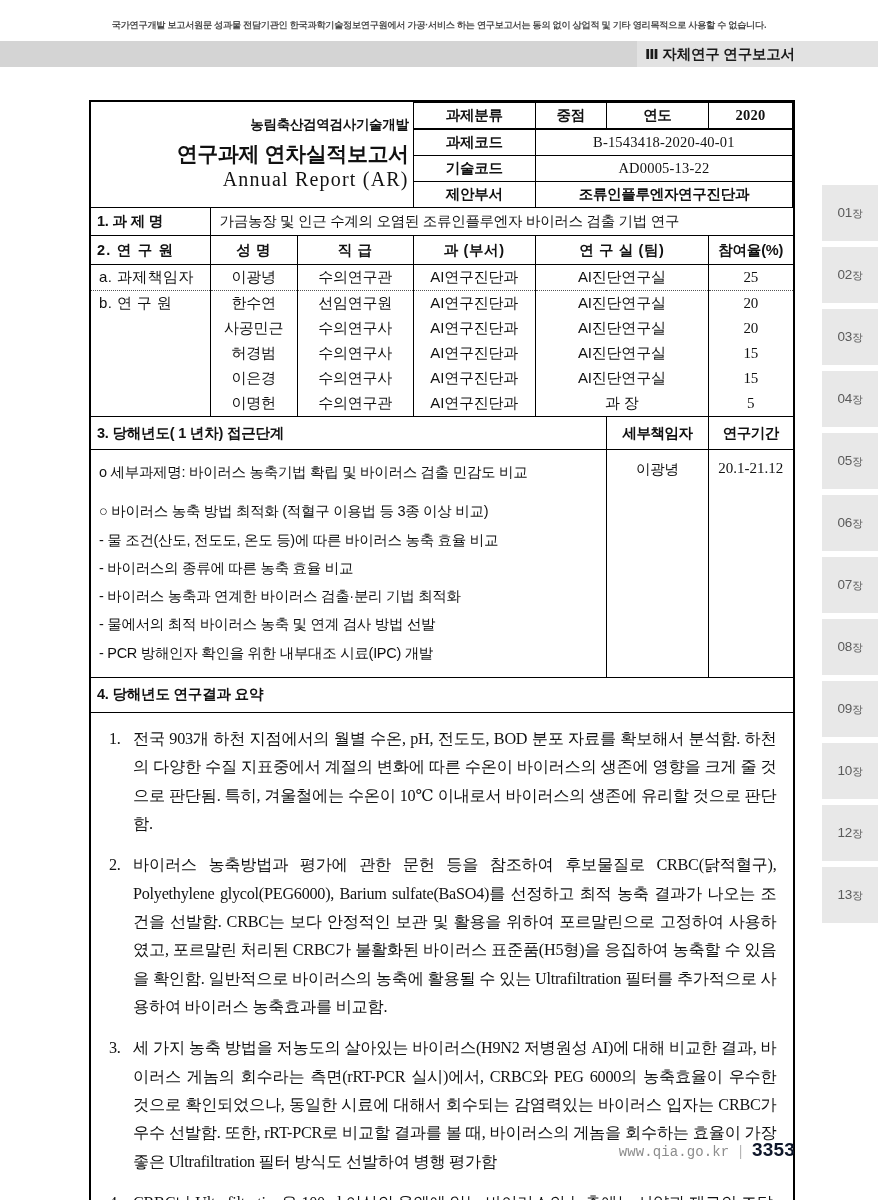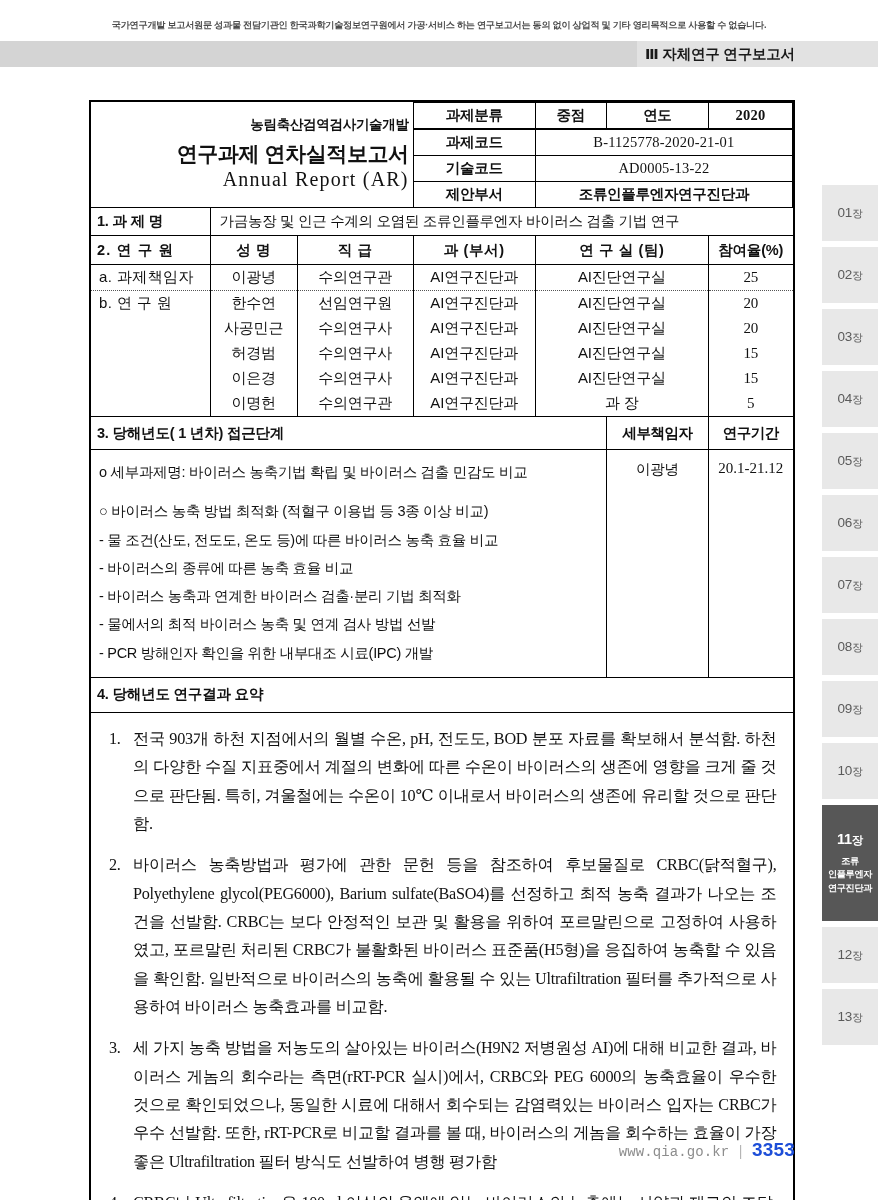--- a/index.html
+++ b/index.html
@@ -326,21 +326,21 @@
     font-family: Liberation Mono, monospace;
   }
   .footer .sep {
     font-size: 14px;
     color: #b5b5b5;
     margin: 0 5px;
   }
   .footer .pg {
     font-size: 19px;
     font-weight: 700;
-    color: #1d4ed8;
+    color: #0f172a;
     letter-spacing: 0.2px;
   }
 </style>
 </head>
 <body>
 
 <div class="disclaimer">국가연구개발 보고서원문 성과물 전담기관인 한국과학기술정보연구원에서 가공·서비스 하는 연구보고서는 동의 없이 상업적 및 기타 영리목적으로 사용할 수 없습니다.</div>
 
 <div class="headbar">
   <div class="headbar-left"></div>
@@ -367,21 +367,21 @@
       <div class="t-main">연구과제 연차실적보고서</div>
       <div class="t-eng">Annual  Report  (AR)</div>
     </td>
     <td class="hd hd-thick">과제분류</td>
     <td class="hd hd-thick" style="font-weight:700">중점</td>
     <td class="hd hd-thick">연도</td>
     <td class="hd hd-thick val-c">2020</td>
   </tr>
   <tr class="topright-row">
     <td class="hd">과제코드</td>
-    <td class="val-c" colspan="3">B-1125778-2020-21-01</td>
+    <td class="val-c" colspan="3">B-1543418-2020-40-01</td>
   </tr>
   <tr class="topright-row">
     <td class="hd">기술코드</td>
     <td class="val-c" colspan="3">AD0005-13-22</td>
   </tr>
   <tr class="topright-row">
     <td class="hd">제안부서</td>
     <td class="val-k" colspan="3">조류인플루엔자연구진단과</td>
   </tr>
 
@@ -520,24 +520,20 @@
     </div>
   <div class="tab">
       <span class="num">08<span class="ch">장</span></span>
     </div>
   <div class="tab">
       <span class="num">09<span class="ch">장</span></span>
     </div>
   <div class="tab">
       <span class="num">10<span class="ch">장</span></span>
     </div>
-  <div class="tab active">
-    <span class="num">11<span class="ch">장</span></span>
-    <span class="sub">조류<br>인플루엔자<br>연구진단과</span>
-  </div>
   <div class="tab">
       <span class="num">12<span class="ch">장</span></span>
     </div>
   <div class="tab">
       <span class="num">13<span class="ch">장</span></span>
     </div>
 </div>
 
 <div class="footer">
   <span class="site">www.qia.go.kr</span>

